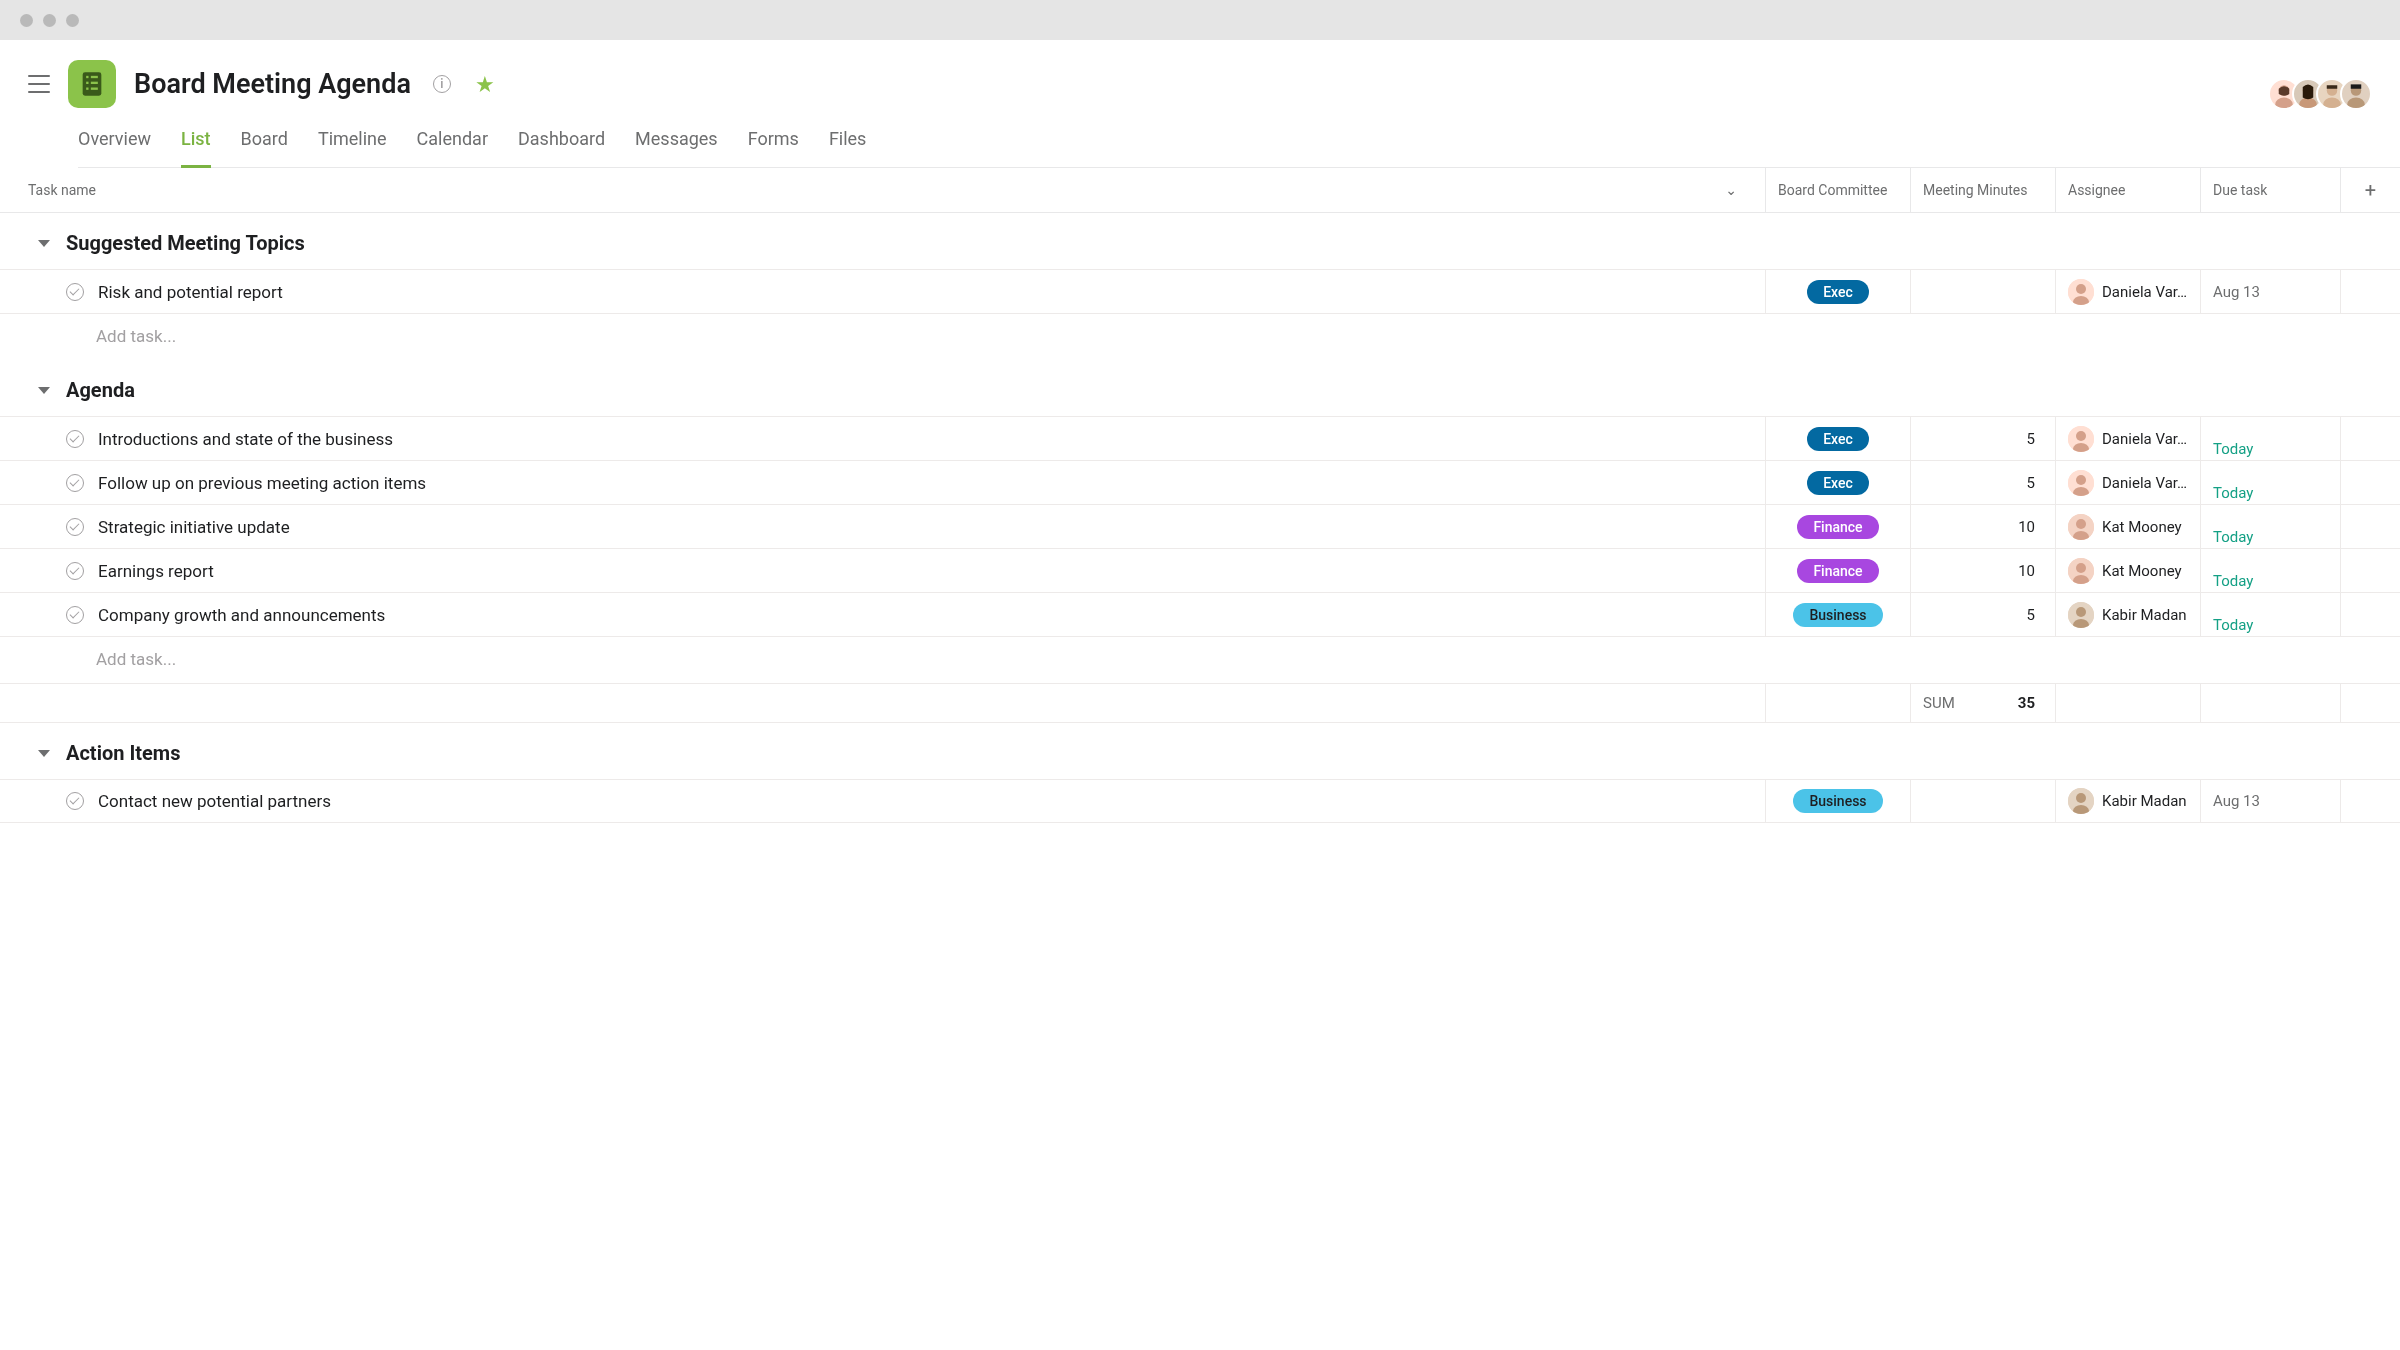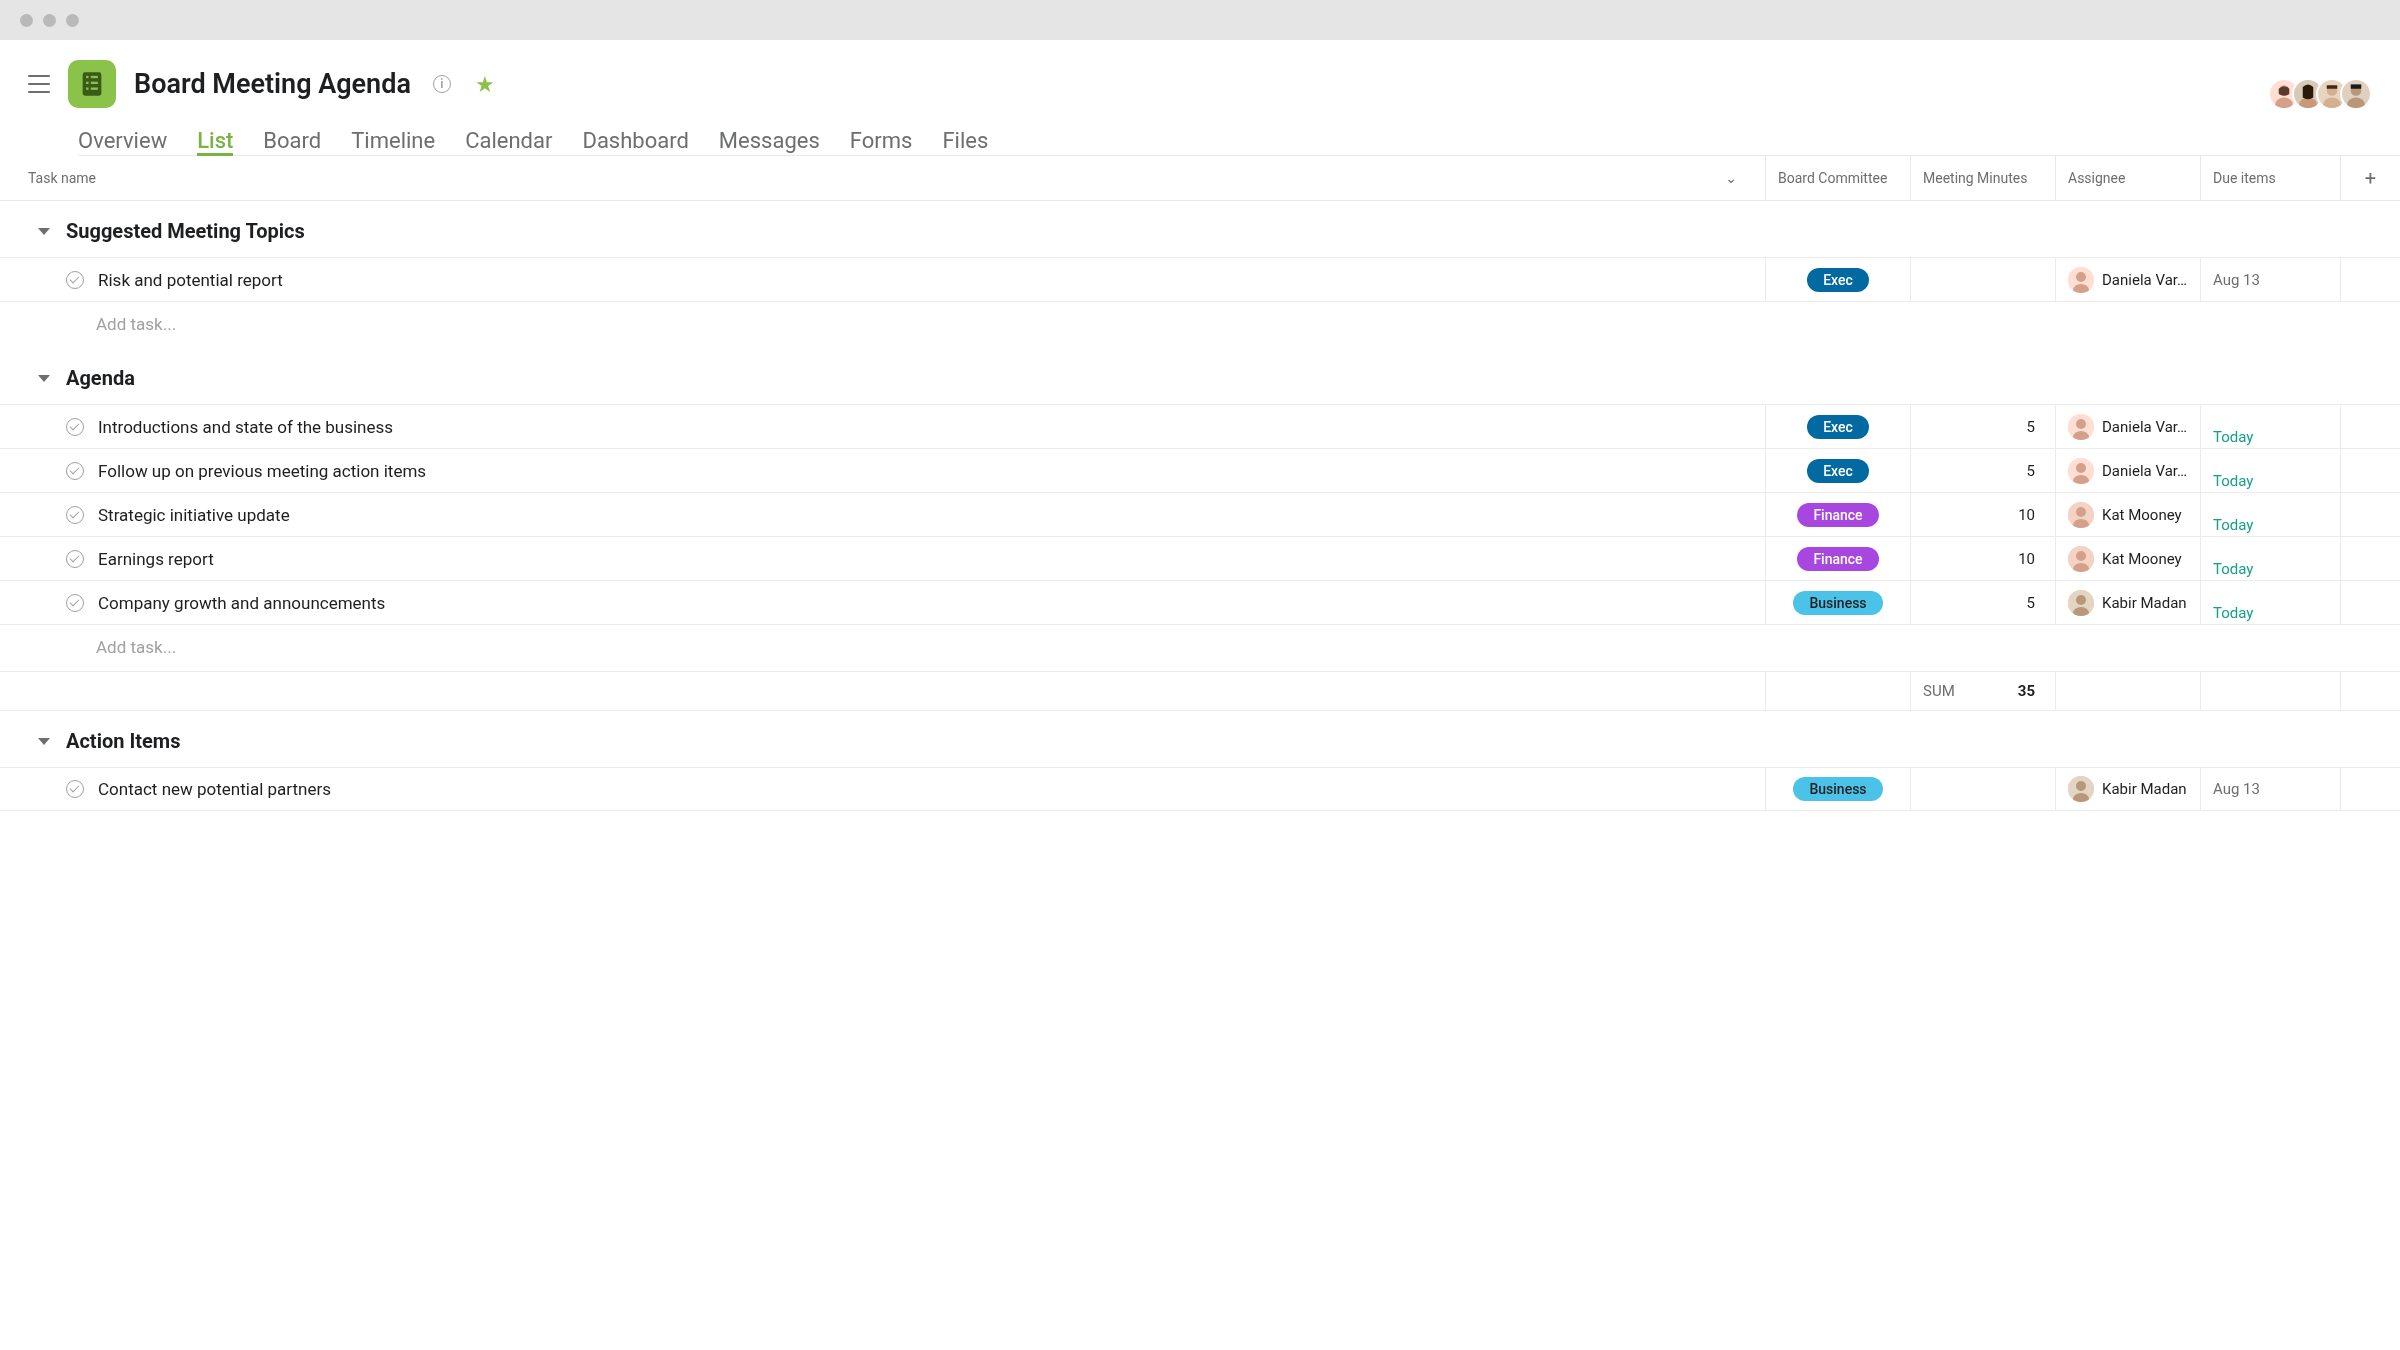--- a/index.html
+++ b/index.html
@@ -24,21 +24,21 @@
 .avatars { position: absolute; right: 28px; top: 38px; display: flex; }
 .avatar { width: 32px; height: 32px; border-radius: 50%; border: 2px solid #fff; margin-left: -8px; display: flex; align-items: center; justify-content: center; font-size: 20px; overflow: hidden; }
 .avatar svg { width: 100%; height: 100%; }
 .avatar-0 { background: #ffdfd3; }
 .avatar-1 { background: #d8c9b8; }
 .avatar-2 { background: #e8d5c0; }
 .avatar-3 { background: #e0d0c0; }
 
 
 .tabs { margin-left: 78px; margin-top: 20px; display: flex; gap: 30px; border-bottom: 1px solid #e8e8e9; padding: 0 0 0 0; }
-.tab { padding-bottom: 0; font-size: 22px; color: #6d6e6f; cursor: pointer; border-bottom: 3px solid transparent; margin-bottom: -1px; }
+.tab { padding-bottom: 16px; font-size: 18px; color: #6d6e6f; cursor: pointer; border-bottom: 3px solid transparent; margin-bottom: -1px; }
 .tab.active { color: #7bb342; border-bottom-color: #7bb342; font-weight: 500; }
 
 
 .columns-header { display: flex; border-bottom: 1px solid #e8e8e9; font-size: 14px; color: #6d6e6f; }
 .col-taskname { flex: 1; padding: 10px 28px; display: flex; align-items: center; justify-content: space-between; }
 .col { border-left: 1px solid #e8e8e9; padding: 10px 12px; display: flex; align-items: center; text-align: right; }
 .col-committee { width: 145px; }
 .col-minutes { width: 145px; }
 .col-assignee { width: 145px; }
 .col-duedate { width: 140px; }
@@ -169,21 +169,21 @@
   <div class="col col-committee">
       <span>Board Committee</span>
     </div>
   <div class="col col-minutes">
       <span>Meeting Minutes</span>
     </div>
   <div class="col col-assignee">
       <span>Assignee</span>
     </div>
   <div class="col col-duedate">
-      <span>Due items</span>
+      <span>Due task</span>
     </div>
   <div class="col col-add">+</div>
 </div>
 
 <div id="sections">
     <div class="section">
       <div class="section-header">
         <div class="section-caret"></div>
     <div class="section-title">Suggested Meeting Topics</div>
       </div>

